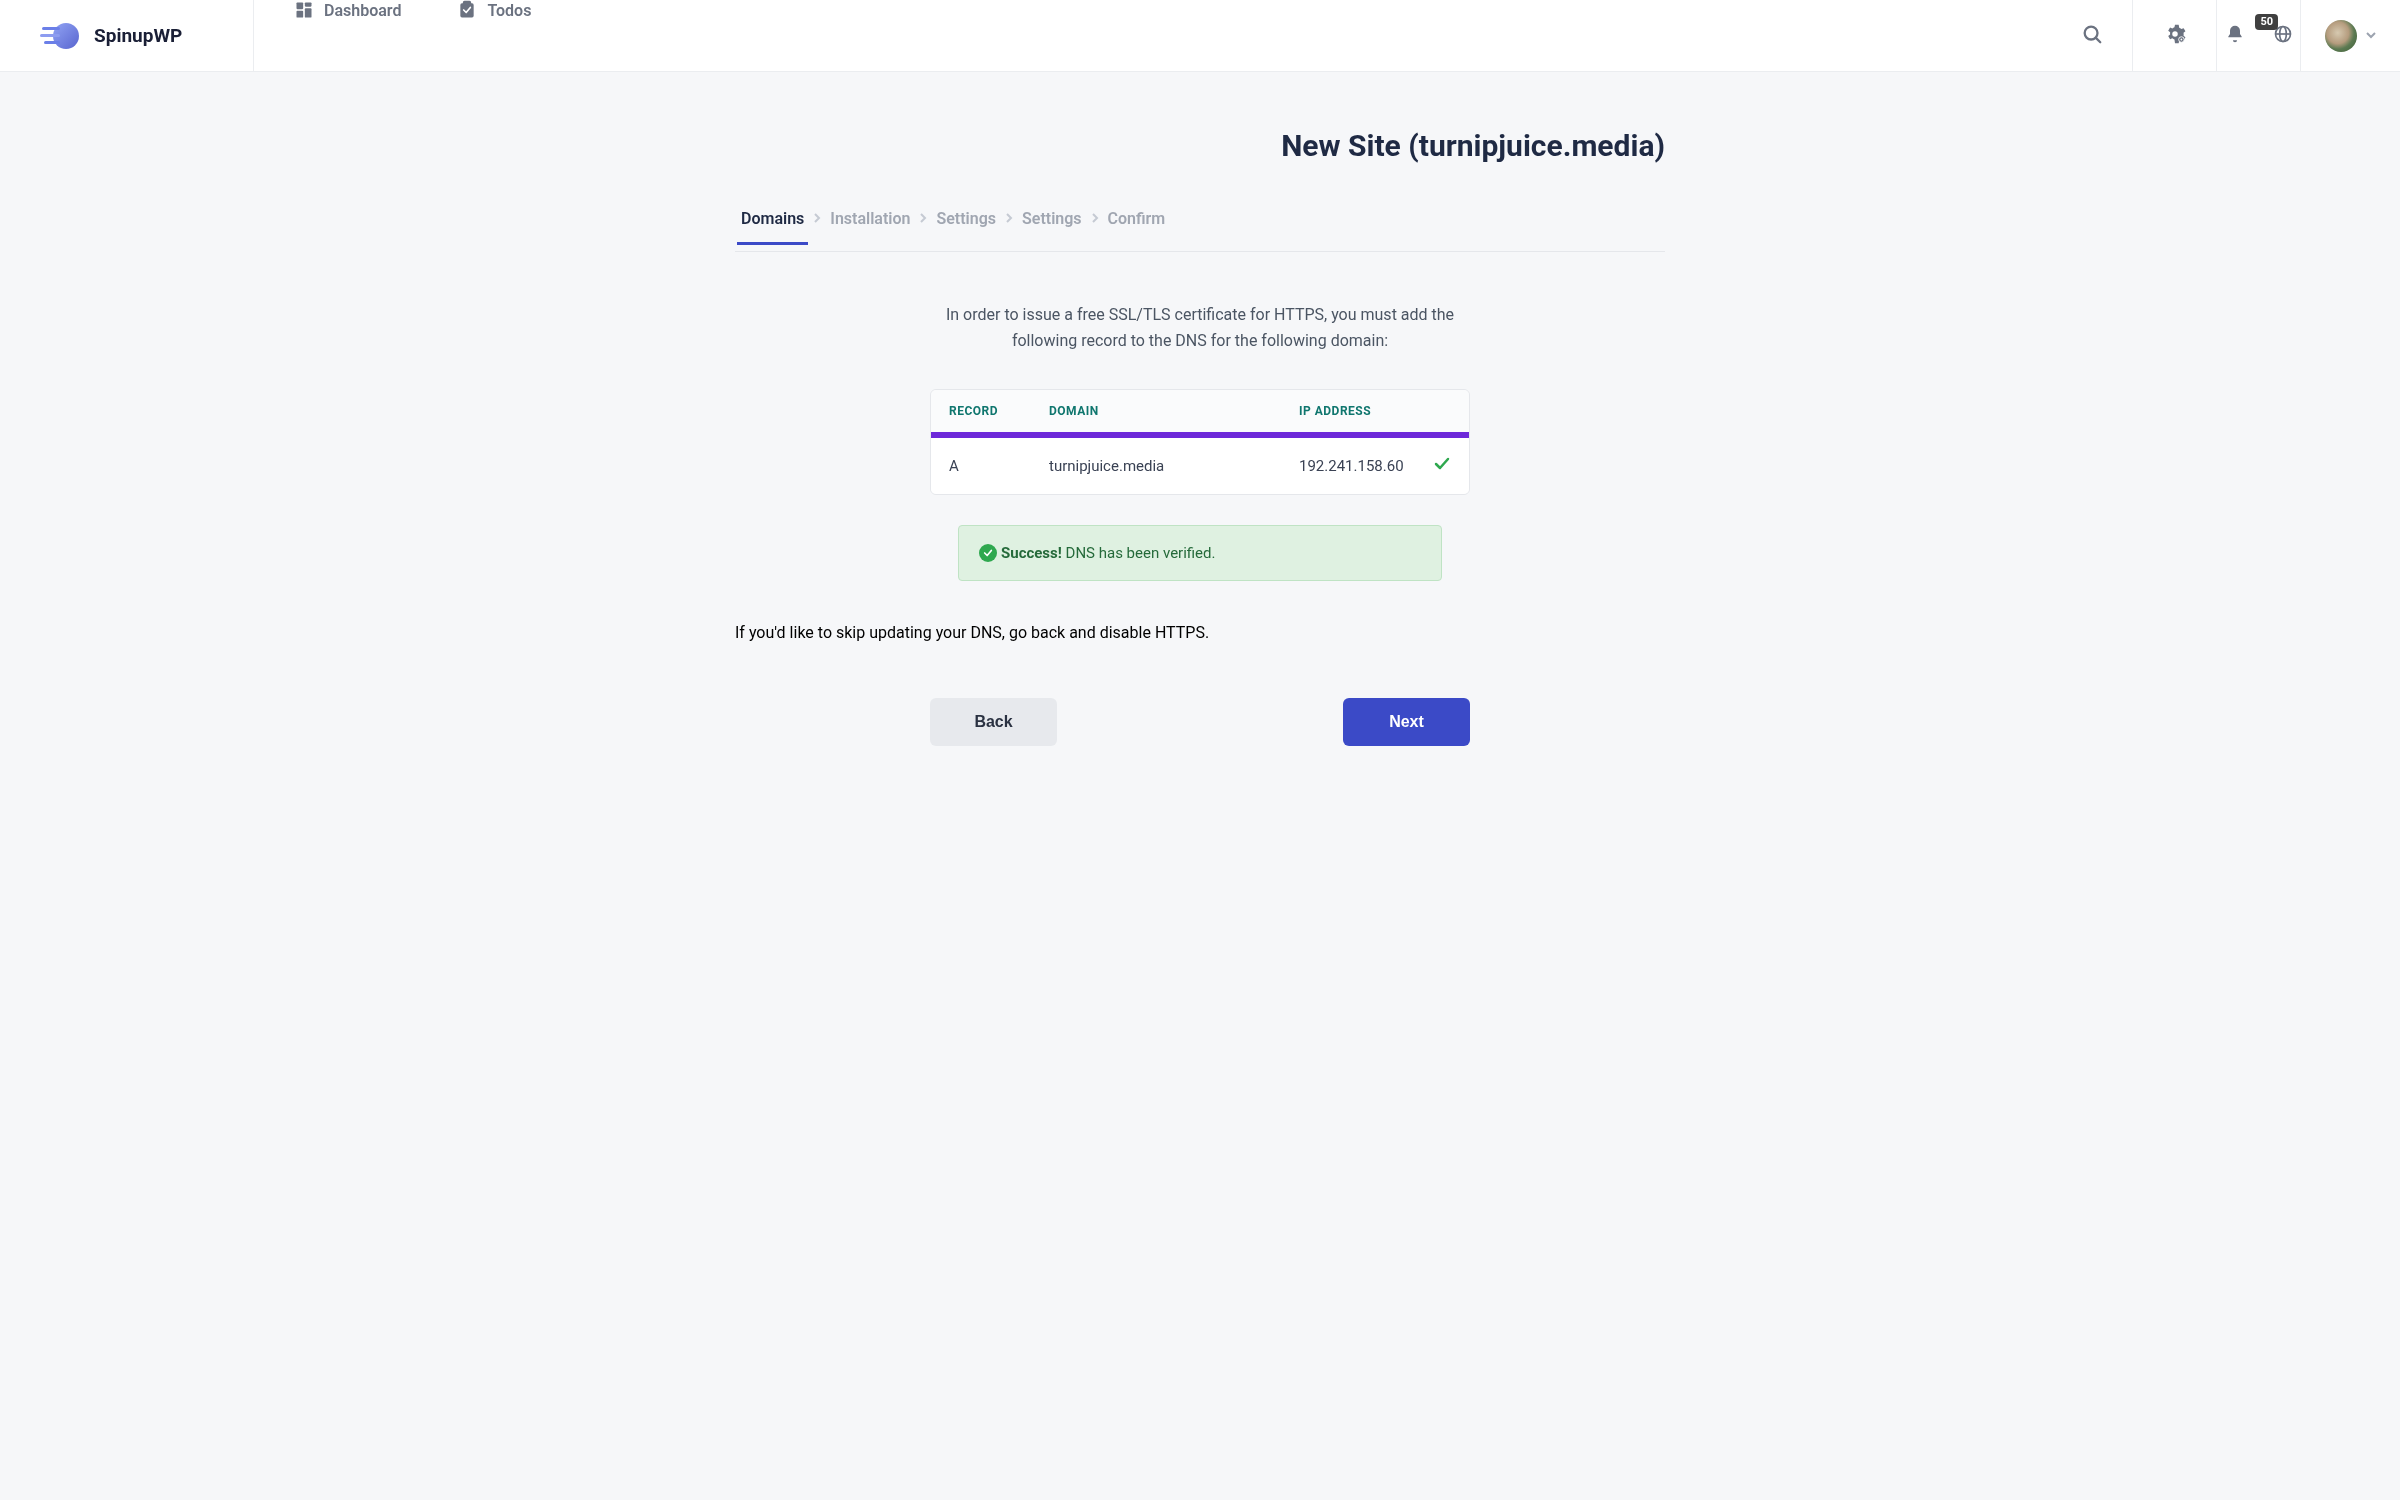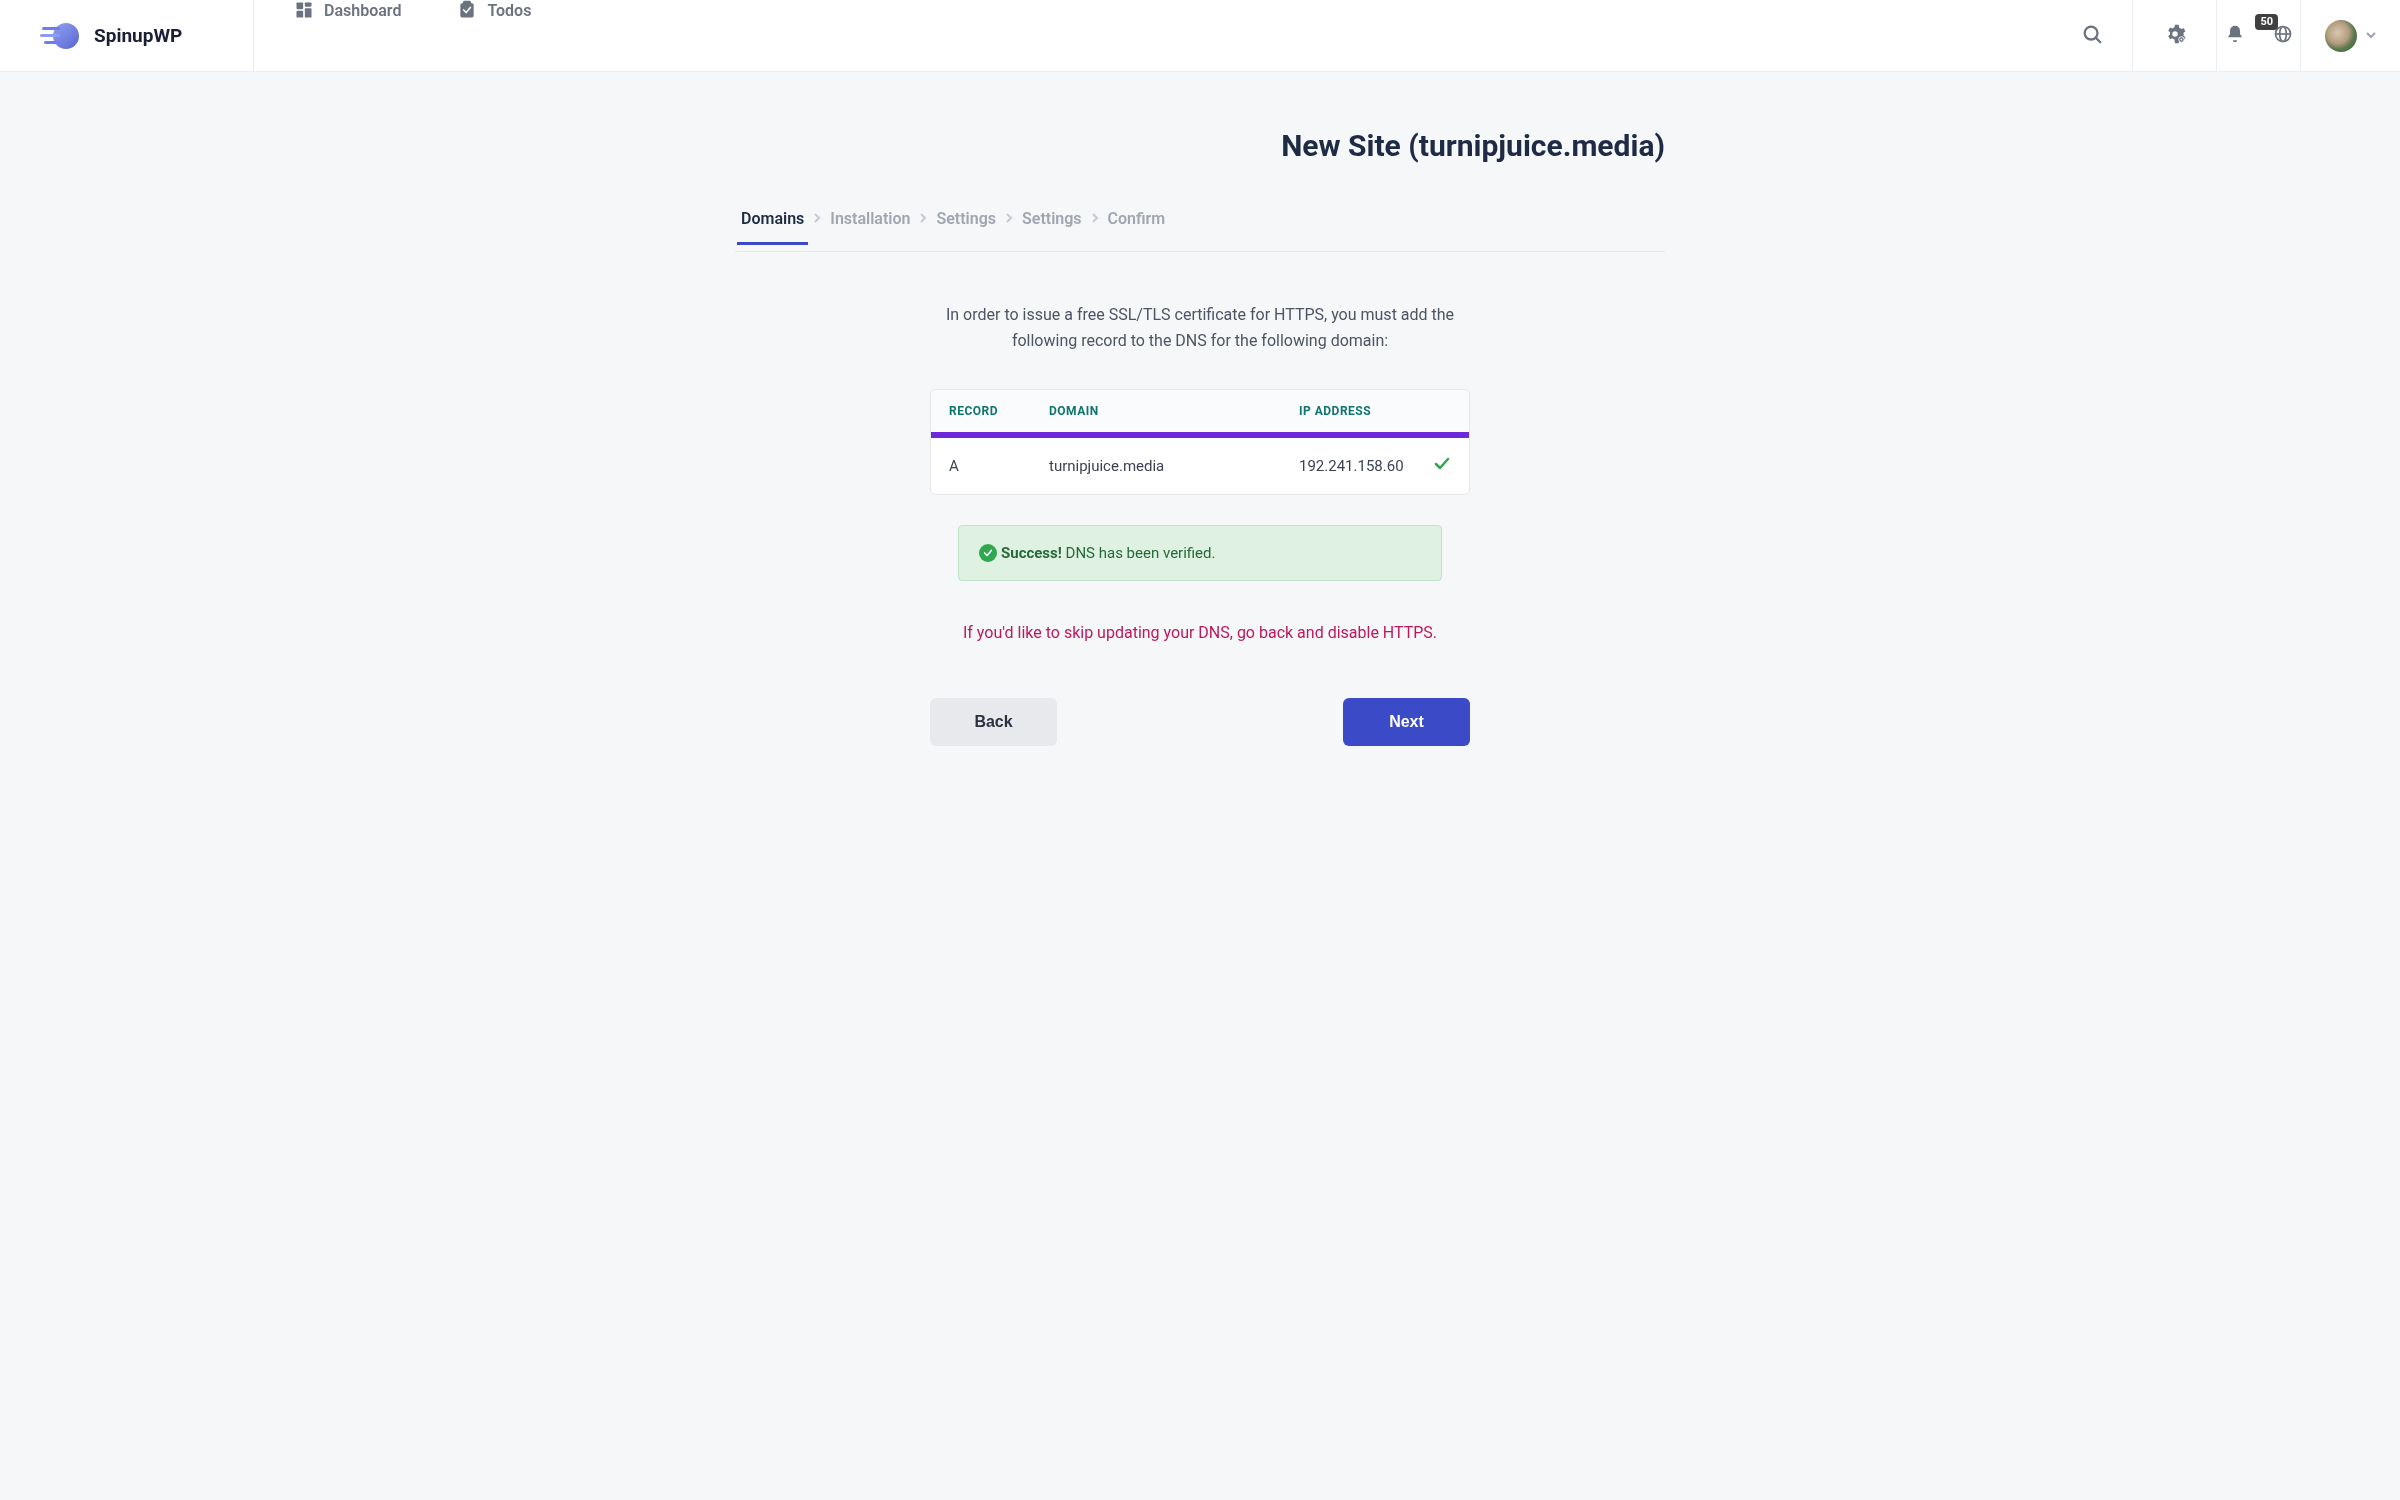--- a/index.html
+++ b/index.html
@@ -195,22 +195,22 @@
       width: 18px; height: 18px;
       border-radius: 50%;
       background: #2fa84f;
       display: inline-flex;
       align-items: center; justify-content: center;
       flex-shrink: 0;
     }
     .alert-success strong { font-weight: 700; }
 
     .skip-text {
-      text-align: center;
-      color: #be185d;
+      text-align: left;
+      color: #000000;
       font-size: 16px;
       margin-top: 42px;
     }
 
     .button-row {
       width: 540px;
       margin: 56px auto 0 auto;
       display: flex;
       justify-content: space-between;
     }

